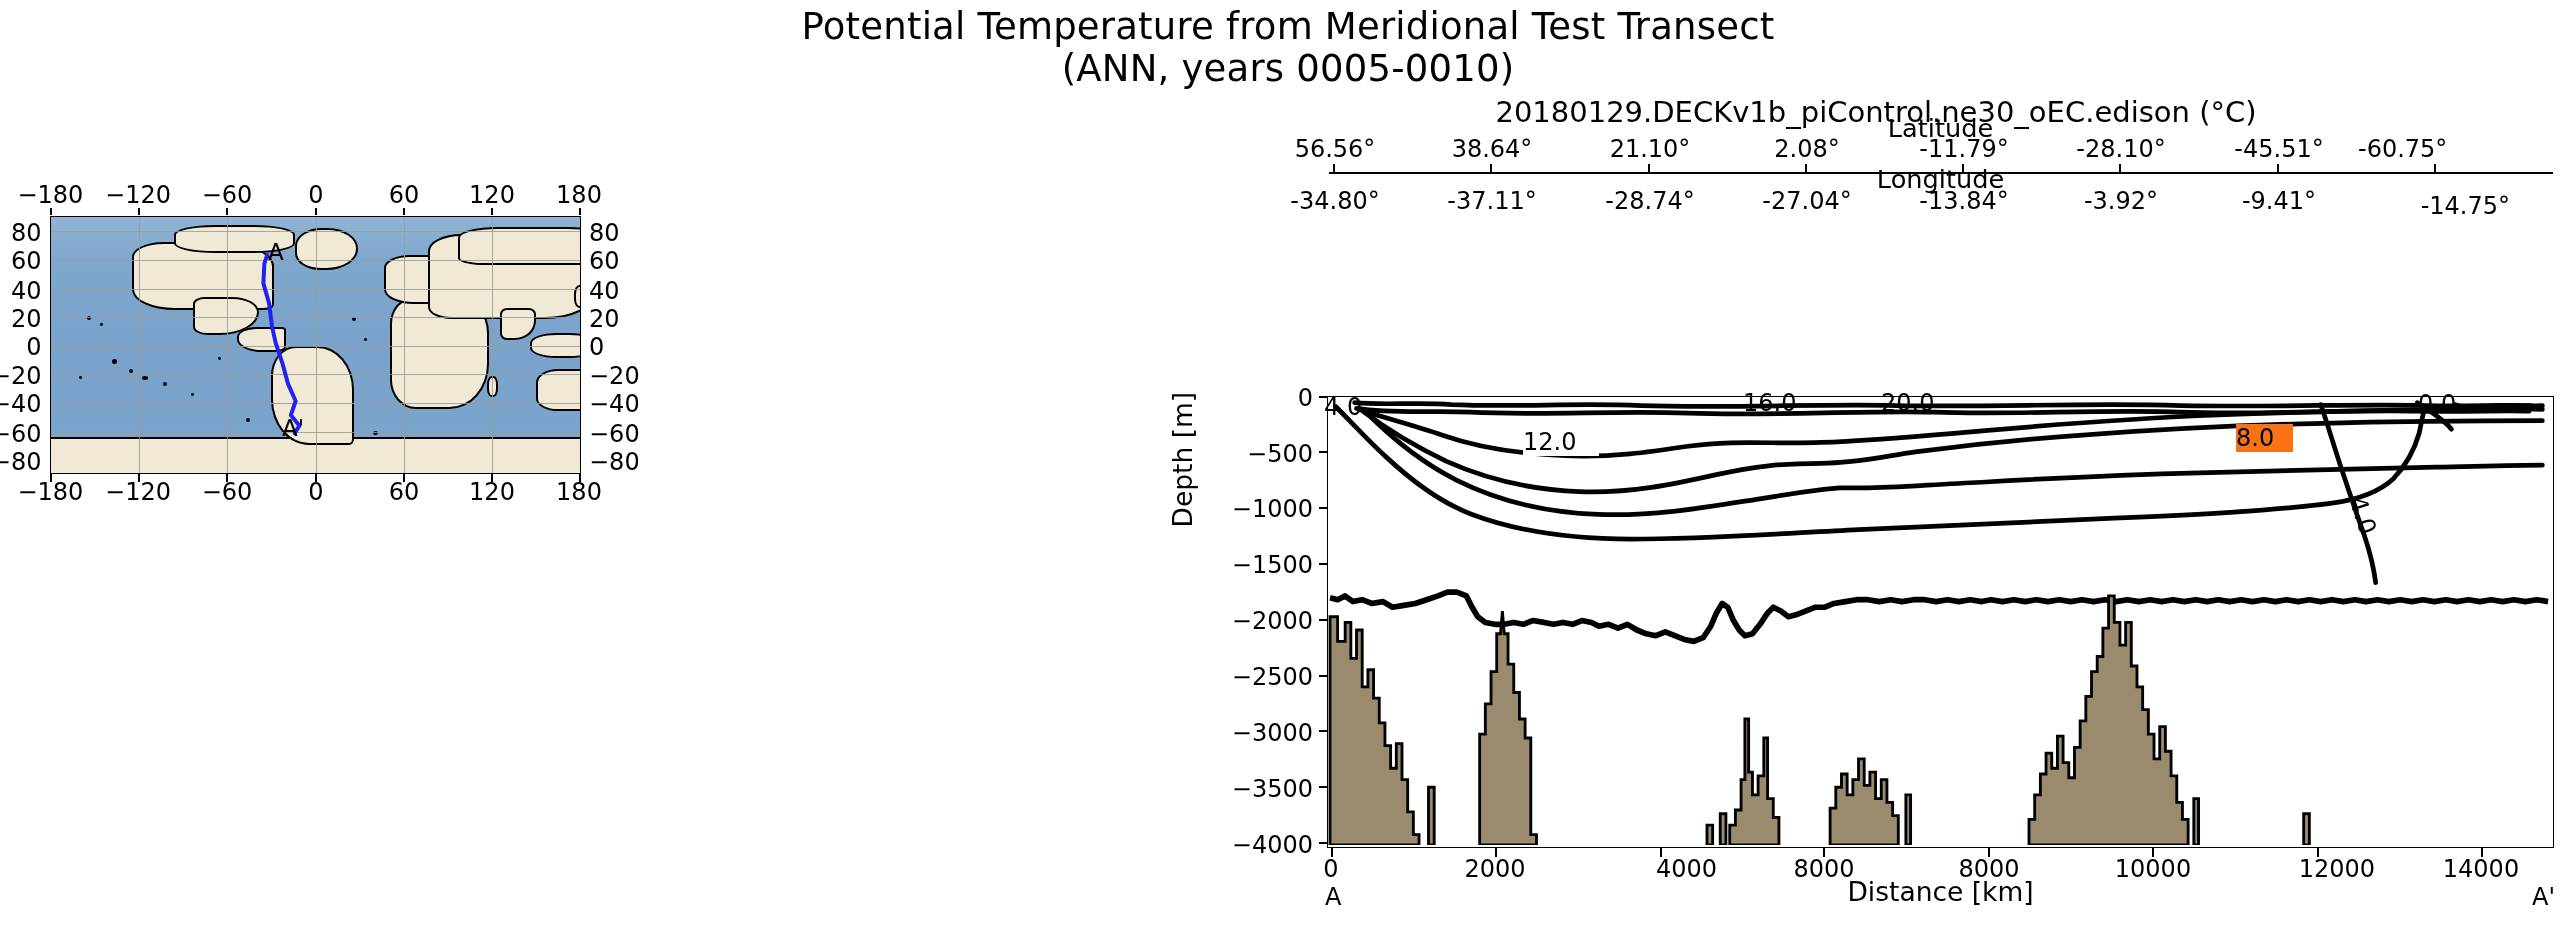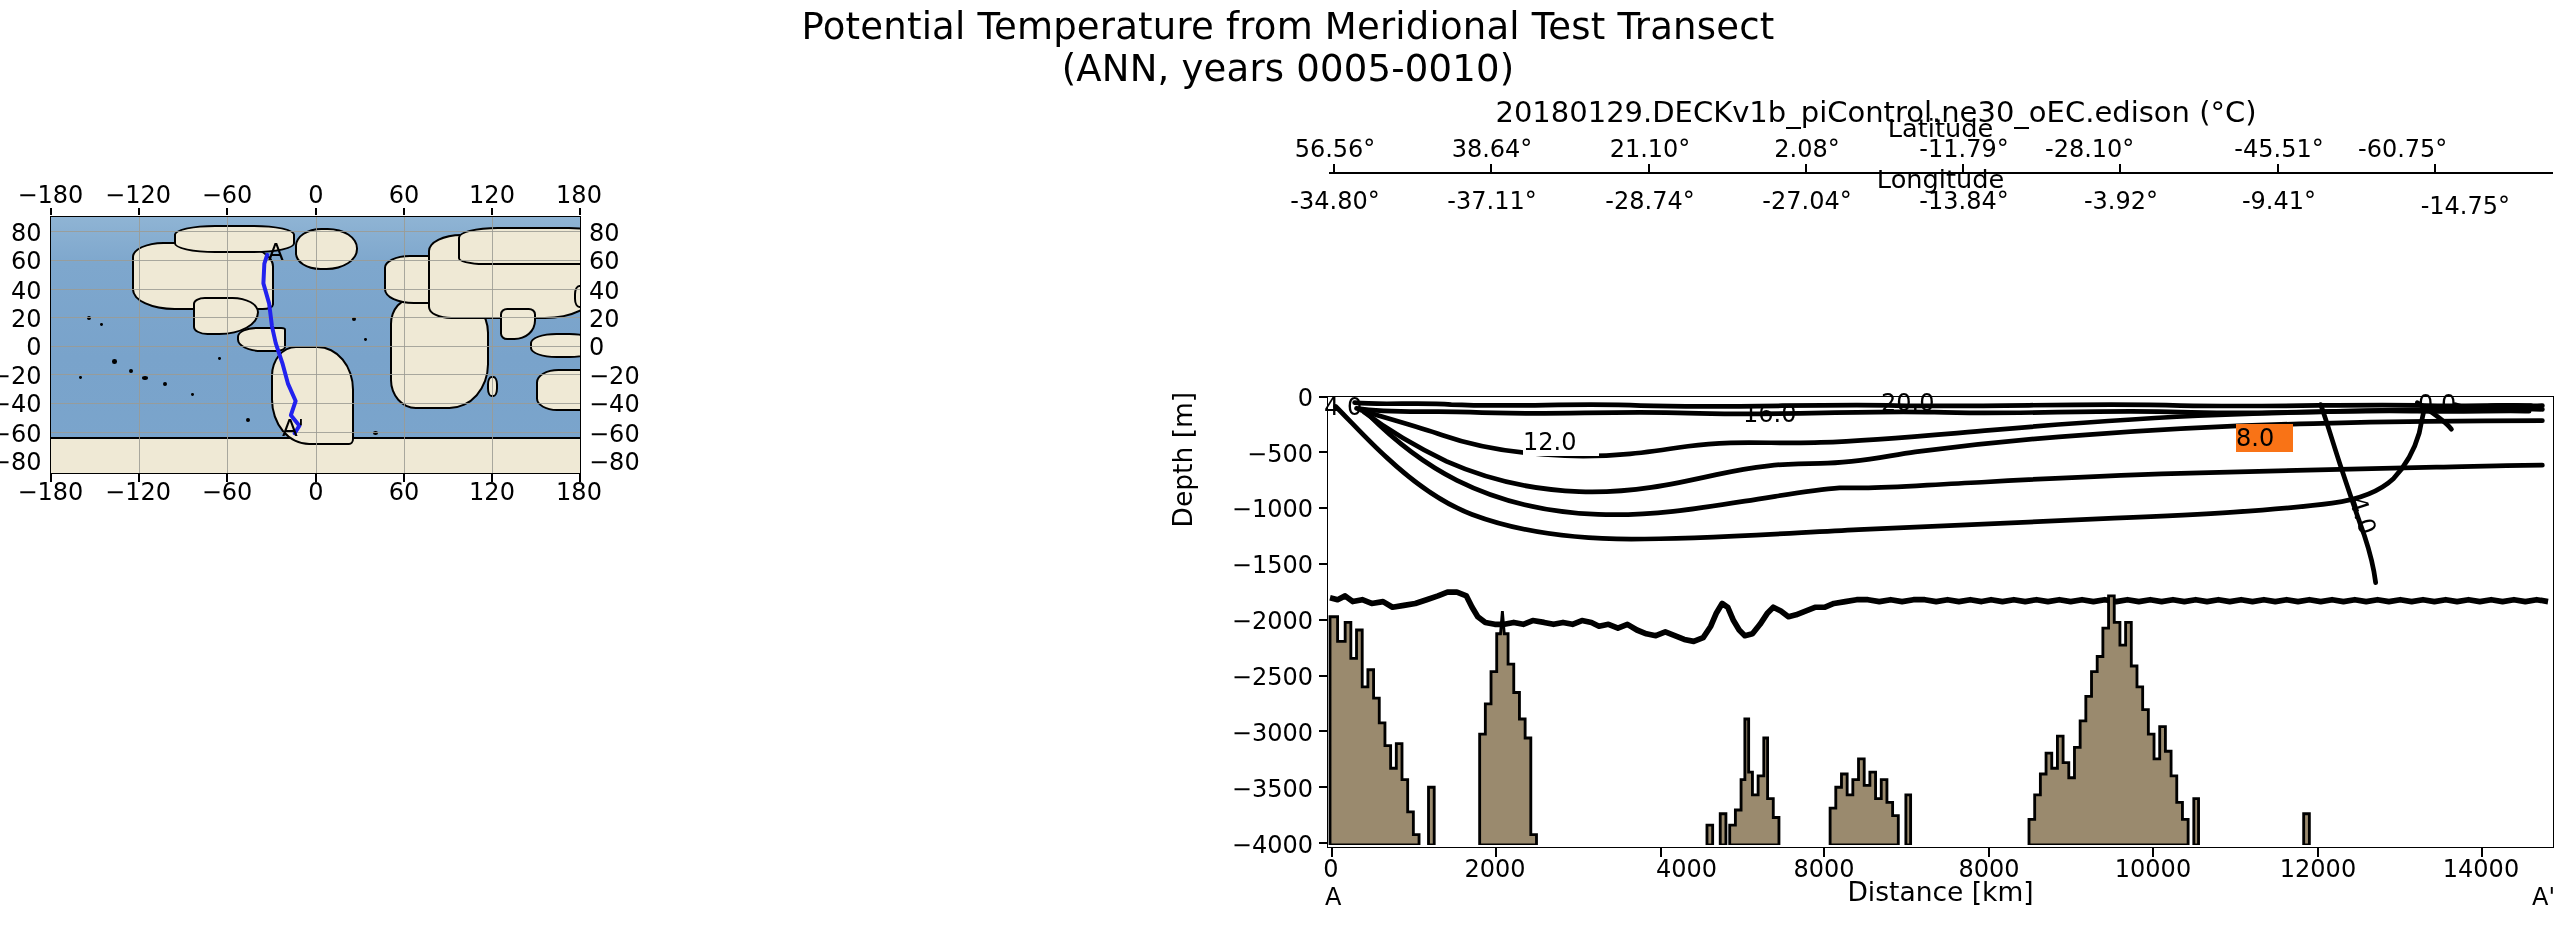--- a/index.html
+++ b/index.html
@@ -196,21 +196,21 @@
   <div id="transect-label-Ap" style="left:282px;top:415px;">A'</div>
 
   <div id="lat-axis-label">Latitude</div>
   <div id="lon-axis-label">Longitude</div>
 
   <div class="tk" style="left:1259px;top:135px;width:152px;text-align:center;">56.56°</div>
   <div class="tk" style="left:1416px;top:135px;width:152px;text-align:center;">38.64°</div>
   <div class="tk" style="left:1574px;top:135px;width:152px;text-align:center;">21.10°</div>
   <div class="tk" style="left:1731px;top:135px;width:152px;text-align:center;">2.08°</div>
   <div class="tk" style="left:1888px;top:135px;width:152px;text-align:center;">-11.79°</div>
-  <div class="tk" style="left:2045px;top:135px;width:152px;">-28.10°</div>
+  <div class="tk" style="left:2045px;top:135px;width:152px;text-align:center;">-28.10°</div>
   <div class="tk" style="left:2203px;top:135px;width:152px;text-align:center;">-45.51°</div>
   <div class="tk" style="left:2358px;top:135px;width:152px;">-60.75°</div>
 
   <div class="topline" style="left:1329px;top:172px;width:1224px;"></div>
   <div class="tick-up" style="left:1333px;top:164px;"></div>
   <div class="tick-up" style="left:1490px;top:164px;"></div>
   <div class="tick-up" style="left:1648px;top:164px;"></div>
   <div class="tick-up" style="left:1805px;top:164px;"></div>
   <div class="tick-up" style="left:1962px;top:164px;"></div>
   <div class="tick-up" style="left:2119px;top:164px;"></div>
@@ -280,21 +280,21 @@
     <div class="tick-dn" style="left:333px;top:452px;"></div>
     <div class="tick-dn" style="left:496px;top:452px;"></div>
     <div class="tick-dn" style="left:661px;top:452px;"></div>
     <div class="tick-dn" style="left:825px;top:452px;"></div>
     <div class="tick-dn" style="left:990px;top:452px;"></div>
     <div class="tick-dn" style="left:1154px;top:452px;"></div>
   </div>
 
   <div class="tk" style="left:1324px;top:393px;width:57px;">4.0</div>
   <div class="tk" style="left:1523px;top:428px;width:76px;background:#fff;">12.0</div>
-  <div class="tk" style="left:1743px;top:389px;width:76px;margin-top:11px;">16.0</div>
+  <div class="tk" style="left:1743px;top:389px;width:76px;">16.0</div>
   <div class="tk" style="left:1881px;top:389px;width:76px;">20.0</div>
   <div class="tk" style="left:2236px;top:424px;width:57px;background:#f97316;">8.0</div>
   <div class="tk" style="left:2370px;top:493px;width:57px;transform:rotate(72deg);transform-origin:left top;">4.0</div>
   <div class="tk" style="left:2418px;top:390px;width:57px;">0.0</div>
 
   <div id="ylabel">Depth [m]</div>
   <div id="xlabel">Distance [km]</div>
 
   <div class="tk" style="left:1203px;top:384px;width:110px;text-align:right;">0</div>
   <div class="tk" style="left:1203px;top:440px;width:110px;text-align:right;">−500</div>
@@ -305,20 +305,20 @@
   <div class="tk" style="left:1203px;top:719px;width:110px;text-align:right;">−3000</div>
   <div class="tk" style="left:1203px;top:775px;width:110px;text-align:right;">−3500</div>
   <div class="tk" style="left:1203px;top:831px;width:110px;text-align:right;">−4000</div>
 
   <div class="tk" style="left:1274px;top:855px;width:114px;text-align:center;">0</div>
   <div class="tk" style="left:1438px;top:855px;width:114px;text-align:center;">2000</div>
   <div class="tk" style="left:1603px;top:855px;width:114px;text-align:right;">4000</div>
   <div class="tk" style="left:1767px;top:855px;width:114px;text-align:center;">8000</div>
   <div class="tk" style="left:1932px;top:855px;width:114px;text-align:center;">8000</div>
   <div class="tk" style="left:2096px;top:855px;width:114px;text-align:center;">10000</div>
-  <div class="tk" style="left:2261px;top:855px;width:114px;text-align:center;">12000</div>
+  <div class="tk" style="left:2261px;top:855px;width:114px;text-align:right;">12000</div>
   <div class="tk" style="left:2424px;top:855px;width:114px;text-align:center;">14000</div>
 
   <div class="endlabel" style="left:1325px;top:883px;">A</div>
   <div class="endlabel" style="left:2532px;top:883px;">A'</div>
 
 </div>
 
 
 </body></html>

